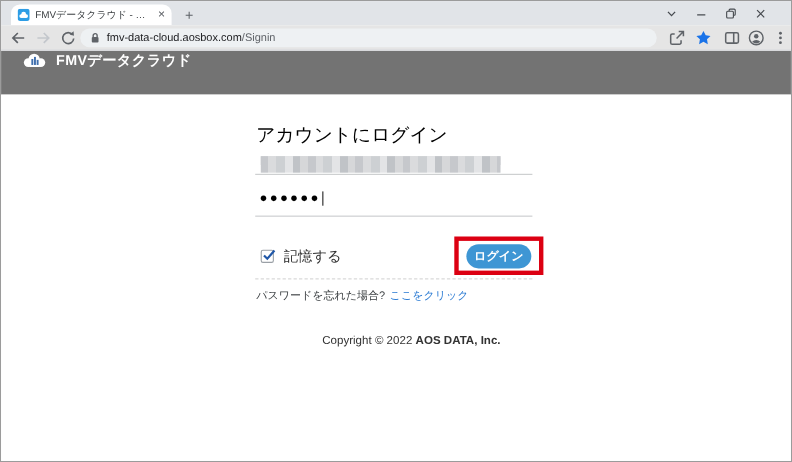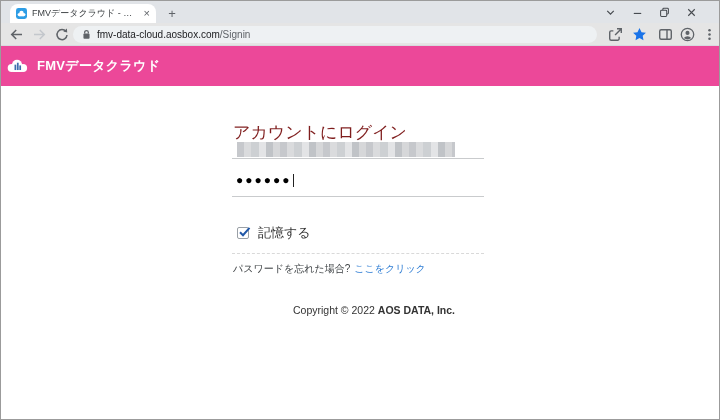--- a/index.html
+++ b/index.html
@@ -21,27 +21,27 @@
   .toolbar{position:relative;height:23px;background:#e5e5e5;border-bottom:1px solid #d8dade;}
   .navbtn{position:absolute;top:4px;width:15px;height:15px;}
   .urlbar{position:absolute;left:72px;top:3px;width:524px;height:17px;background:#eef1f3;border-radius:9px;
           display:flex;align-items:center;padding:0 9px;}
   .url{font-size:10px;margin-left:6px;white-space:nowrap;}
   .url .domain{color:#202124;}
   .url .path{color:#5f6368;}
   .tool-ic{position:absolute;top:4px;width:15px;height:15px;}
 
   
-  .appheader{height:40px;background:#ec4899;display:flex;align-items:center;padding-left:4px;}
+  .appheader{height:40px;background:#737373;display:flex;align-items:flex-start;padding-left:18px;}
   .brand{color:#fff;font-size:13px;font-weight:bold;margin-left:7px;letter-spacing:.3px;}
 
   
   .content{position:relative;height:333px;background:#fff;}
   .form{position:absolute;left:231px;top:0;width:252px;height:100%;}
-  .heading{position:absolute;left:1px;top:35px;margin:0;font-size:17px;font-weight:400;color:#7f1d1d;}
+  .heading{position:absolute;left:1px;top:25px;margin:0;font-size:17px;font-weight:400;color:#000000;}
   .mosaic{position:absolute;left:5px;top:56px;width:218px;height:15px;
     background-image:
       repeating-linear-gradient(90deg,#c6c8cc 0 7px,#dadbdd 7px 14px,#cdd0d3 14px 22px,#e3e4e6 22px 29px,#c0c3c7 29px 36px,#d6d7d9 36px 43px),
       repeating-linear-gradient(0deg,rgba(255,255,255,.55) 0 7px,rgba(110,115,122,.28) 7px 15px);}
   .underline{position:absolute;left:0;width:252px;height:1px;background:#c9cbcd;}
   .u1{top:72px;} .u2{top:110px;}
   .pwrow{position:absolute;left:4px;top:87px;display:flex;align-items:center;}
   .pwdots{font-size:12px;letter-spacing:2px;color:#000;line-height:14px;}
   .caret{display:inline-block;width:1px;height:13px;background:#222;margin-left:1px;}
   .remember{position:absolute;left:5px;top:138px;display:flex;align-items:center;}
@@ -182,20 +182,23 @@
 
       <div class="remember">
         <span class="checkbox">
           <svg width="14" height="12" viewBox="0 0 14 12">
               <path d="M2 6.2 5 9.2 11.5 1.8" fill="none" stroke="#2158a8" stroke-width="2"></path>
             </svg>
         </span>
         <span class="remember-label">記憶する</span>
       </div>
 
+      <div class="red-annot">
+        <button class="login-btn">ログイン</button>
+      </div>
 
       <div class="sep"></div>
 
       <div class="forgot"><span>パスワードを忘れた場合?</span><a>ここをクリック</a></div>
 
       <div class="copyright"><span>Copyright © 2022</span><b>AOS DATA, Inc.</b></div>
     </div>
   </div>
 
 </div>

